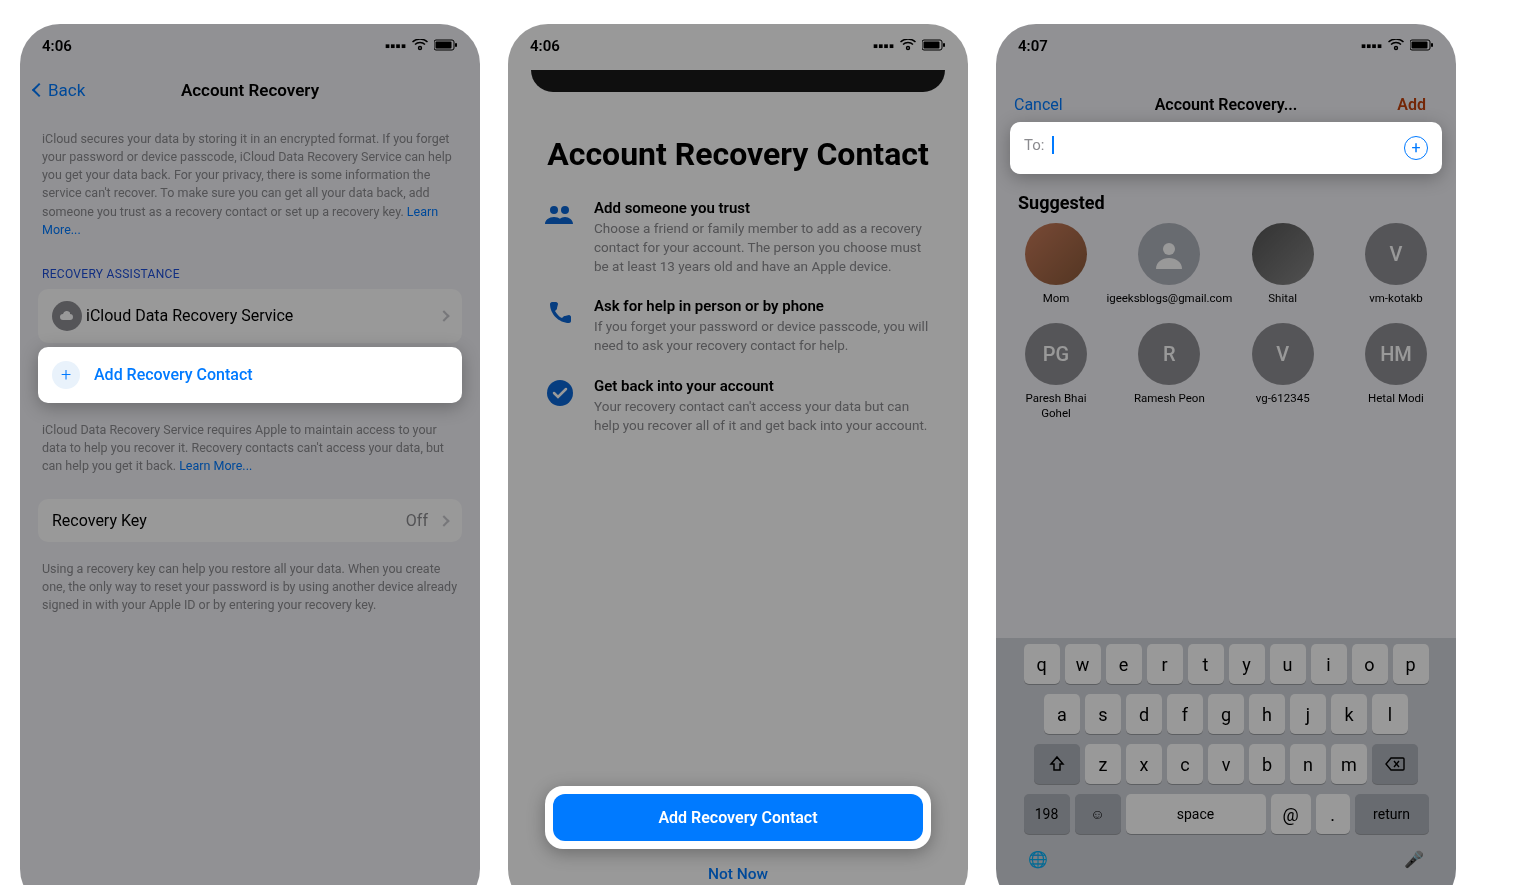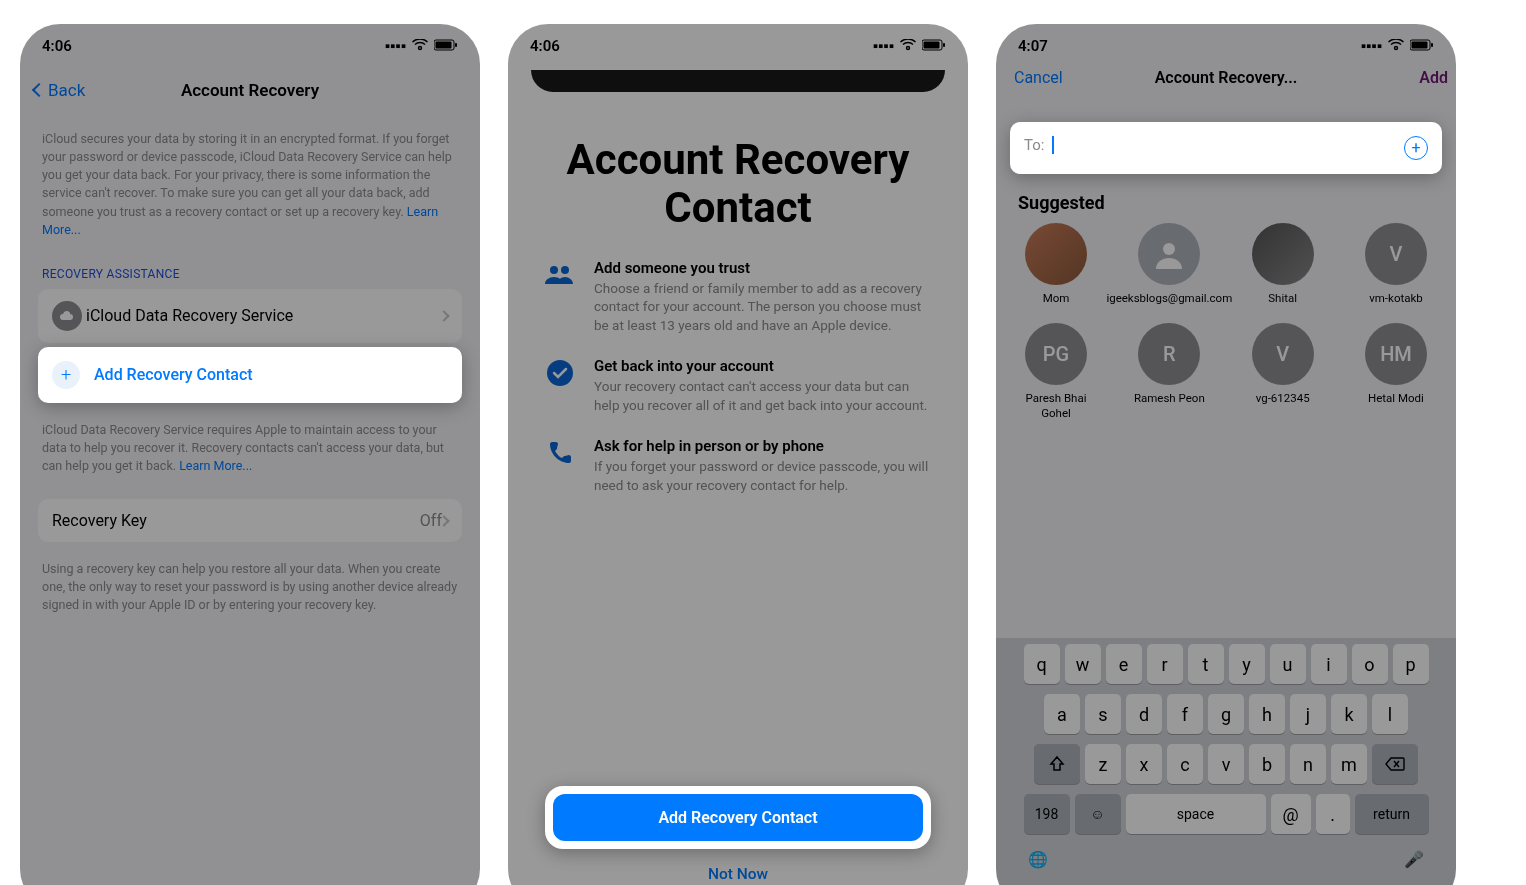--- a/index.html
+++ b/index.html
@@ -71,21 +71,21 @@
     border-bottom: 0.5px solid #e5e5ea;
     position:relative;
   }
   .cell:last-child { border-bottom:none; }
   .cell .chevron {
     position:absolute; right:14px; color:#c7c7cc; font-size:16px;
     width:8px; height:8px; border-right:2px solid #c7c7cc; border-top:2px solid #c7c7cc;
     transform: rotate(45deg);
   }
   .cell .trailing {
-    position:absolute; right:20px; color:#8a8a8e; font-size:16px;
+    position:absolute; right:34px; color:#8a8a8e; font-size:16px;
   }
   .circle-icon {
     width:30px;height:30px;border-radius:50%;
     background:#8e8e93; display:flex; align-items:center; justify-content:center;
     color:#fff; font-size:16px;
   }
   .plus-circle {
     width:28px;height:28px;border-radius:50%;
     background:#e9f2fb; display:flex; align-items:center; justify-content:center;
     color:#007aff; font-size:18px; font-weight:300;
@@ -106,21 +106,21 @@
     position:absolute; bottom:8px; left:50%; transform:translateX(-50%);
     width:130px; height:5px; background:#000; border-radius:3px; opacity:0.9;
   }
 
   
   .sheet-notch {
     width:90%; margin: 2px auto 0; height:22px;
     background:#1a1a1a; border-radius:0 0 30px 30px;
   }
   .big-title {
-    text-align:center; font-size:42px; font-weight:700; line-height:1.15;
+    text-align:center; font-size:32px; font-weight:700; line-height:1.15;
     padding: 44px 36px 10px; color:#000;
   }
   .feature-row {
     display:flex; gap:18px; padding: 16px 36px 6px; align-items:flex-start;
   }
   .feature-icon {
     width:32px; height:32px; flex:0 0 32px;
     color:#0a66d6; display:flex; align-items:center; justify-content:center;
   }
   .feature-text h4 { font-size:15px; font-weight:600; color:#000; margin-bottom:2px; }
@@ -136,26 +136,26 @@
     width: 84%;
   }
   .primary-btn {
     background:#007aff; color:#fff; font-size:16px; font-weight:600;
     text-align:center; padding:14px; border-radius:12px;
   }
   .secondary-link { color:#007aff; font-size:15.5px; font-weight:500; }
 
   
   .modal-nav {
-    display:flex; align-items:flex-start; justify-content:center;
+    display:flex; align-items:flex-end; justify-content:center;
     position:relative; height:46px; font-size:16px; font-weight:600;
     padding:0 18px;
   }
   .modal-nav .cancel { position:absolute; left:18px; color:#007aff; font-weight:400; }
-  .modal-nav .add { position:absolute; right:8px; color:#701a75; }
+  .modal-nav .add { position:absolute; right:30px; color:#c2410c; }
   .to-field-wrap {
     position:relative; z-index:60;
     background:#fff; border-radius:10px;
     margin: 8px 14px 0;
     box-shadow: 0 4px 18px rgba(0,0,0,0.28);
     padding: 14px 14px;
     display:flex; align-items:flex-start; gap:8px;
   }
   .to-label { color:#8a8a8e; font-size:15px; }
   .to-input { flex:1; border:none; outline:none; font-size:15px; background:transparent; }
@@ -307,40 +307,40 @@
         </svg>
     </span>
     <div class="feature-text">
       <h4>Add someone you trust</h4>
       <p>Choose a friend or family member to add as a recovery contact for your account. The person you choose must be at least 13 years old and have an Apple device.</p>
     </div>
   </div>
 
   <div class="feature-row">
     <span class="feature-icon">
+      <svg width="26" height="26" viewBox="0 0 26 26" fill="#0a66d6">
+          <path d="M5 2c-1 0-2 1-2 2 0 10 9 19 19 19 1 0 2-1 2-2v-4c0-1-1-2-2-2l-4 1c-1 0-1 0-2 1l-1 1c-3-1-5-4-7-7l1-1c1-1 1-1 1-2l1-4c0-1-1-2-2-2z"></path>
+        </svg>
+    </span>
+    <div class="feature-text">
+      <h4>Ask for help in person or by phone</h4>
+      <p>If you forget your password or device passcode, you will need to ask your recovery contact for help.</p>
+    </div>
+  </div>
+
+  <div class="feature-row">
+    <span class="feature-icon">
       <svg width="28" height="28" viewBox="0 0 28 28">
           <circle cx="14" cy="14" r="13" fill="#0a66d6"></circle>
           <path d="M8 14l4 4 8-8" stroke="#fff" stroke-width="2.5" fill="none" stroke-linecap="round"></path>
         </svg>
     </span>
     <div class="feature-text">
       <h4>Get back into your account</h4>
       <p>Your recovery contact can't access your data but can help you recover all of it and get back into your account.</p>
-    </div>
-  </div>
-
-  <div class="feature-row">
-    <span class="feature-icon">
-      <svg width="26" height="26" viewBox="0 0 26 26" fill="#0a66d6">
-          <path d="M5 2c-1 0-2 1-2 2 0 10 9 19 19 19 1 0 2-1 2-2v-4c0-1-1-2-2-2l-4 1c-1 0-1 0-2 1l-1 1c-3-1-5-4-7-7l1-1c1-1 1-1 1-2l1-4c0-1-1-2-2-2z"></path>
-        </svg>
-    </span>
-    <div class="feature-text">
-      <h4>Ask for help in person or by phone</h4>
-      <p>If you forget your password or device passcode, you will need to ask your recovery contact for help.</p>
     </div>
   </div>
 
   <div class="bottom-area">
     <div class="primary-btn-wrap">
       <div class="primary-btn">Add Recovery Contact</div>
     </div>
     <div class="secondary-link">Not Now</div>
   </div>
 

